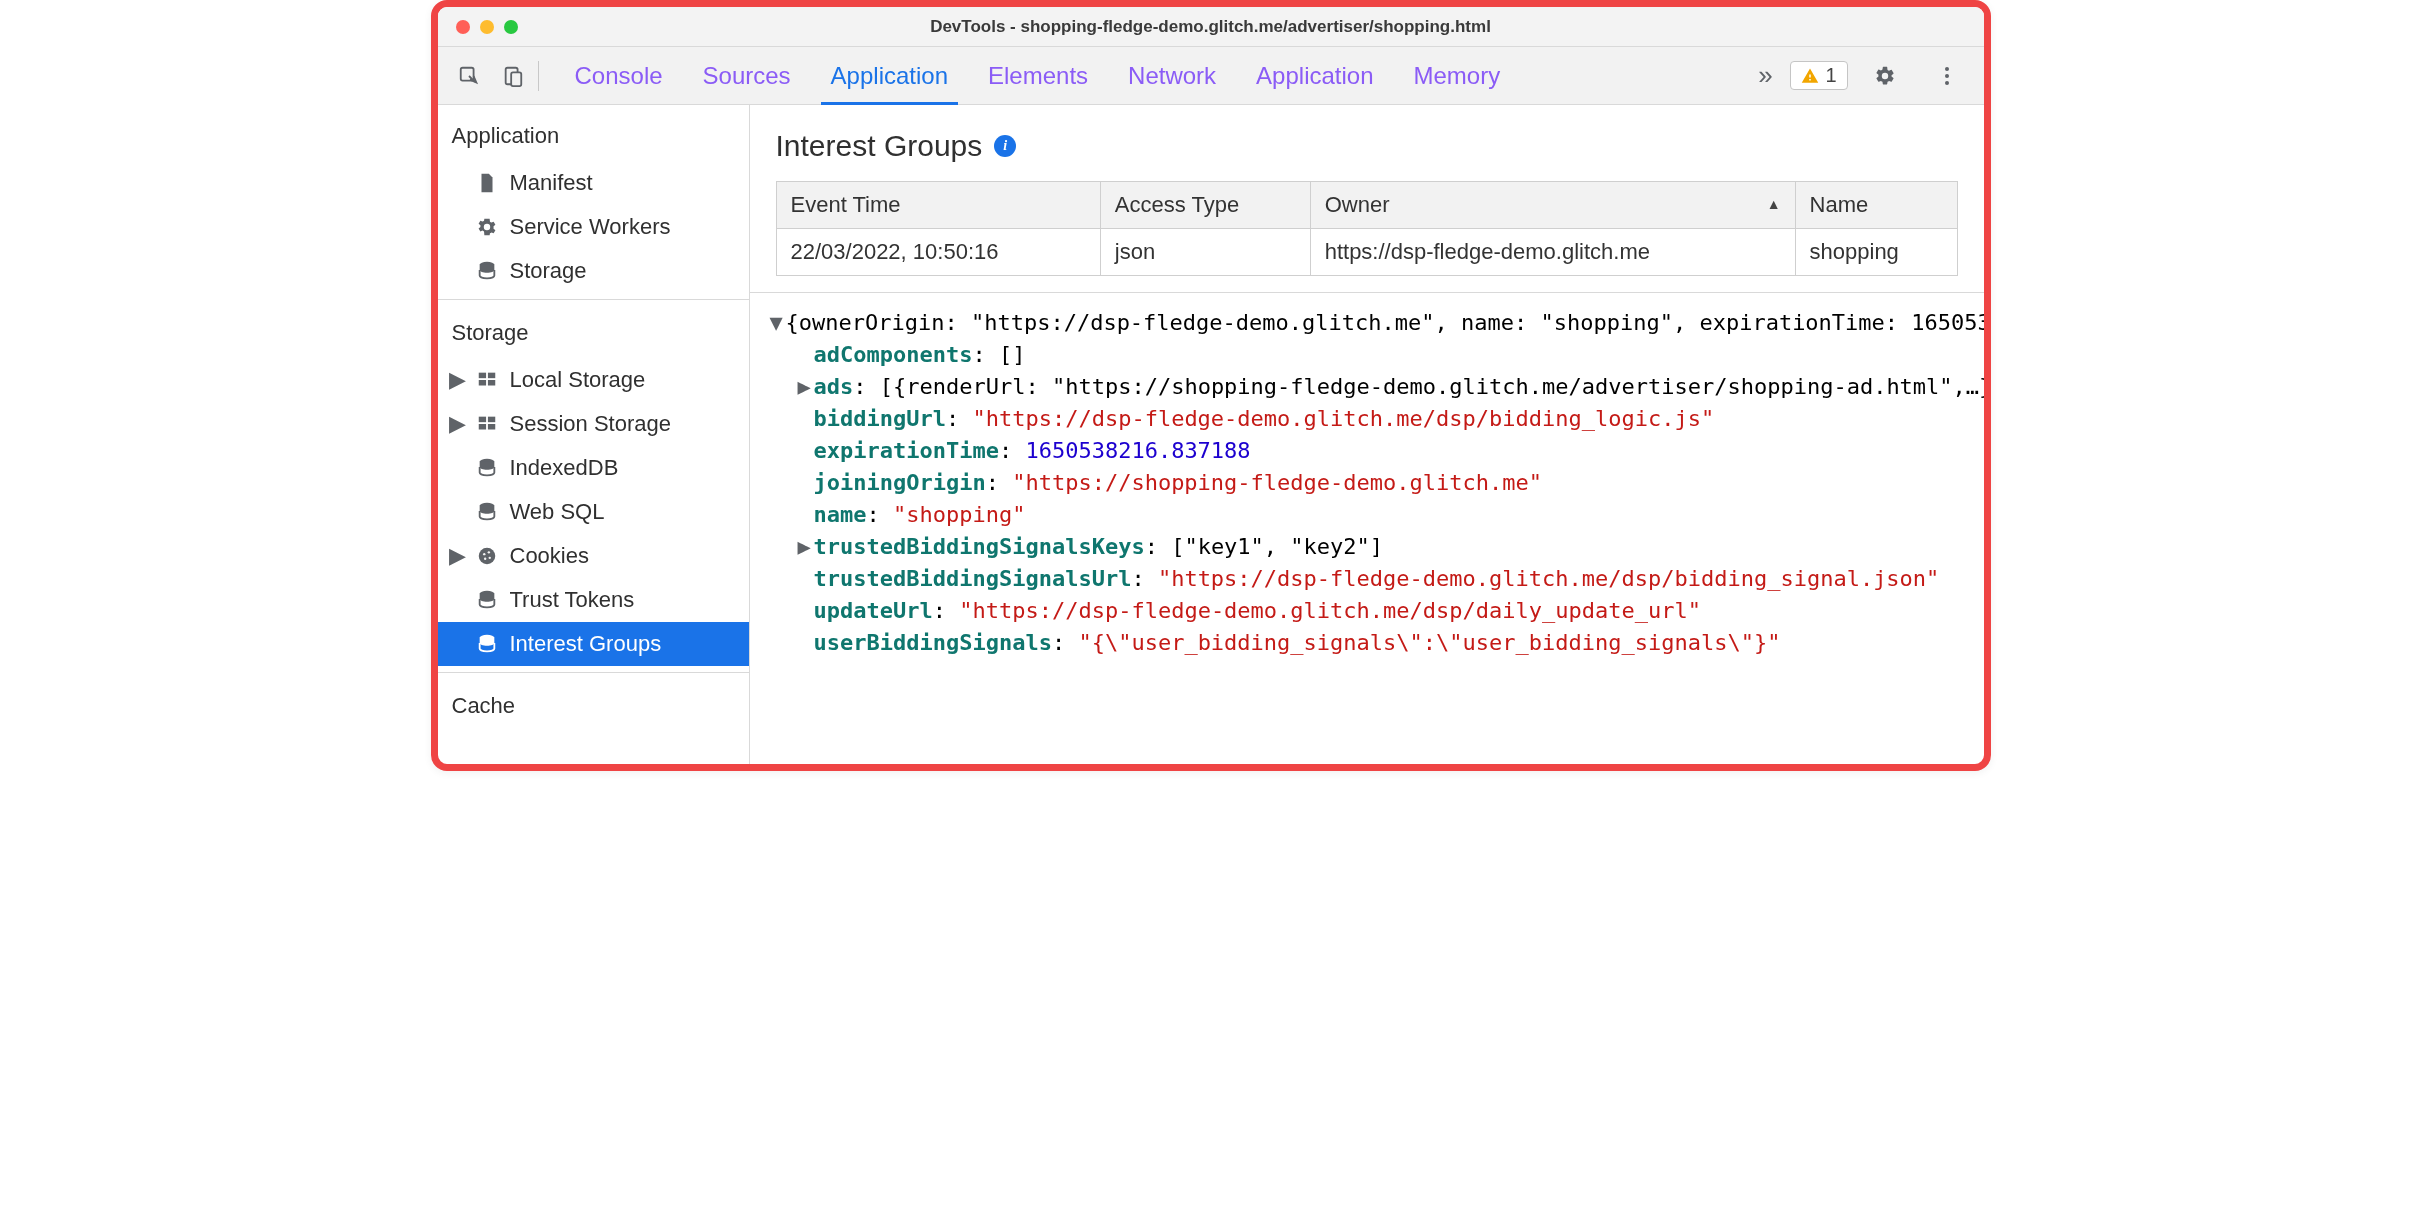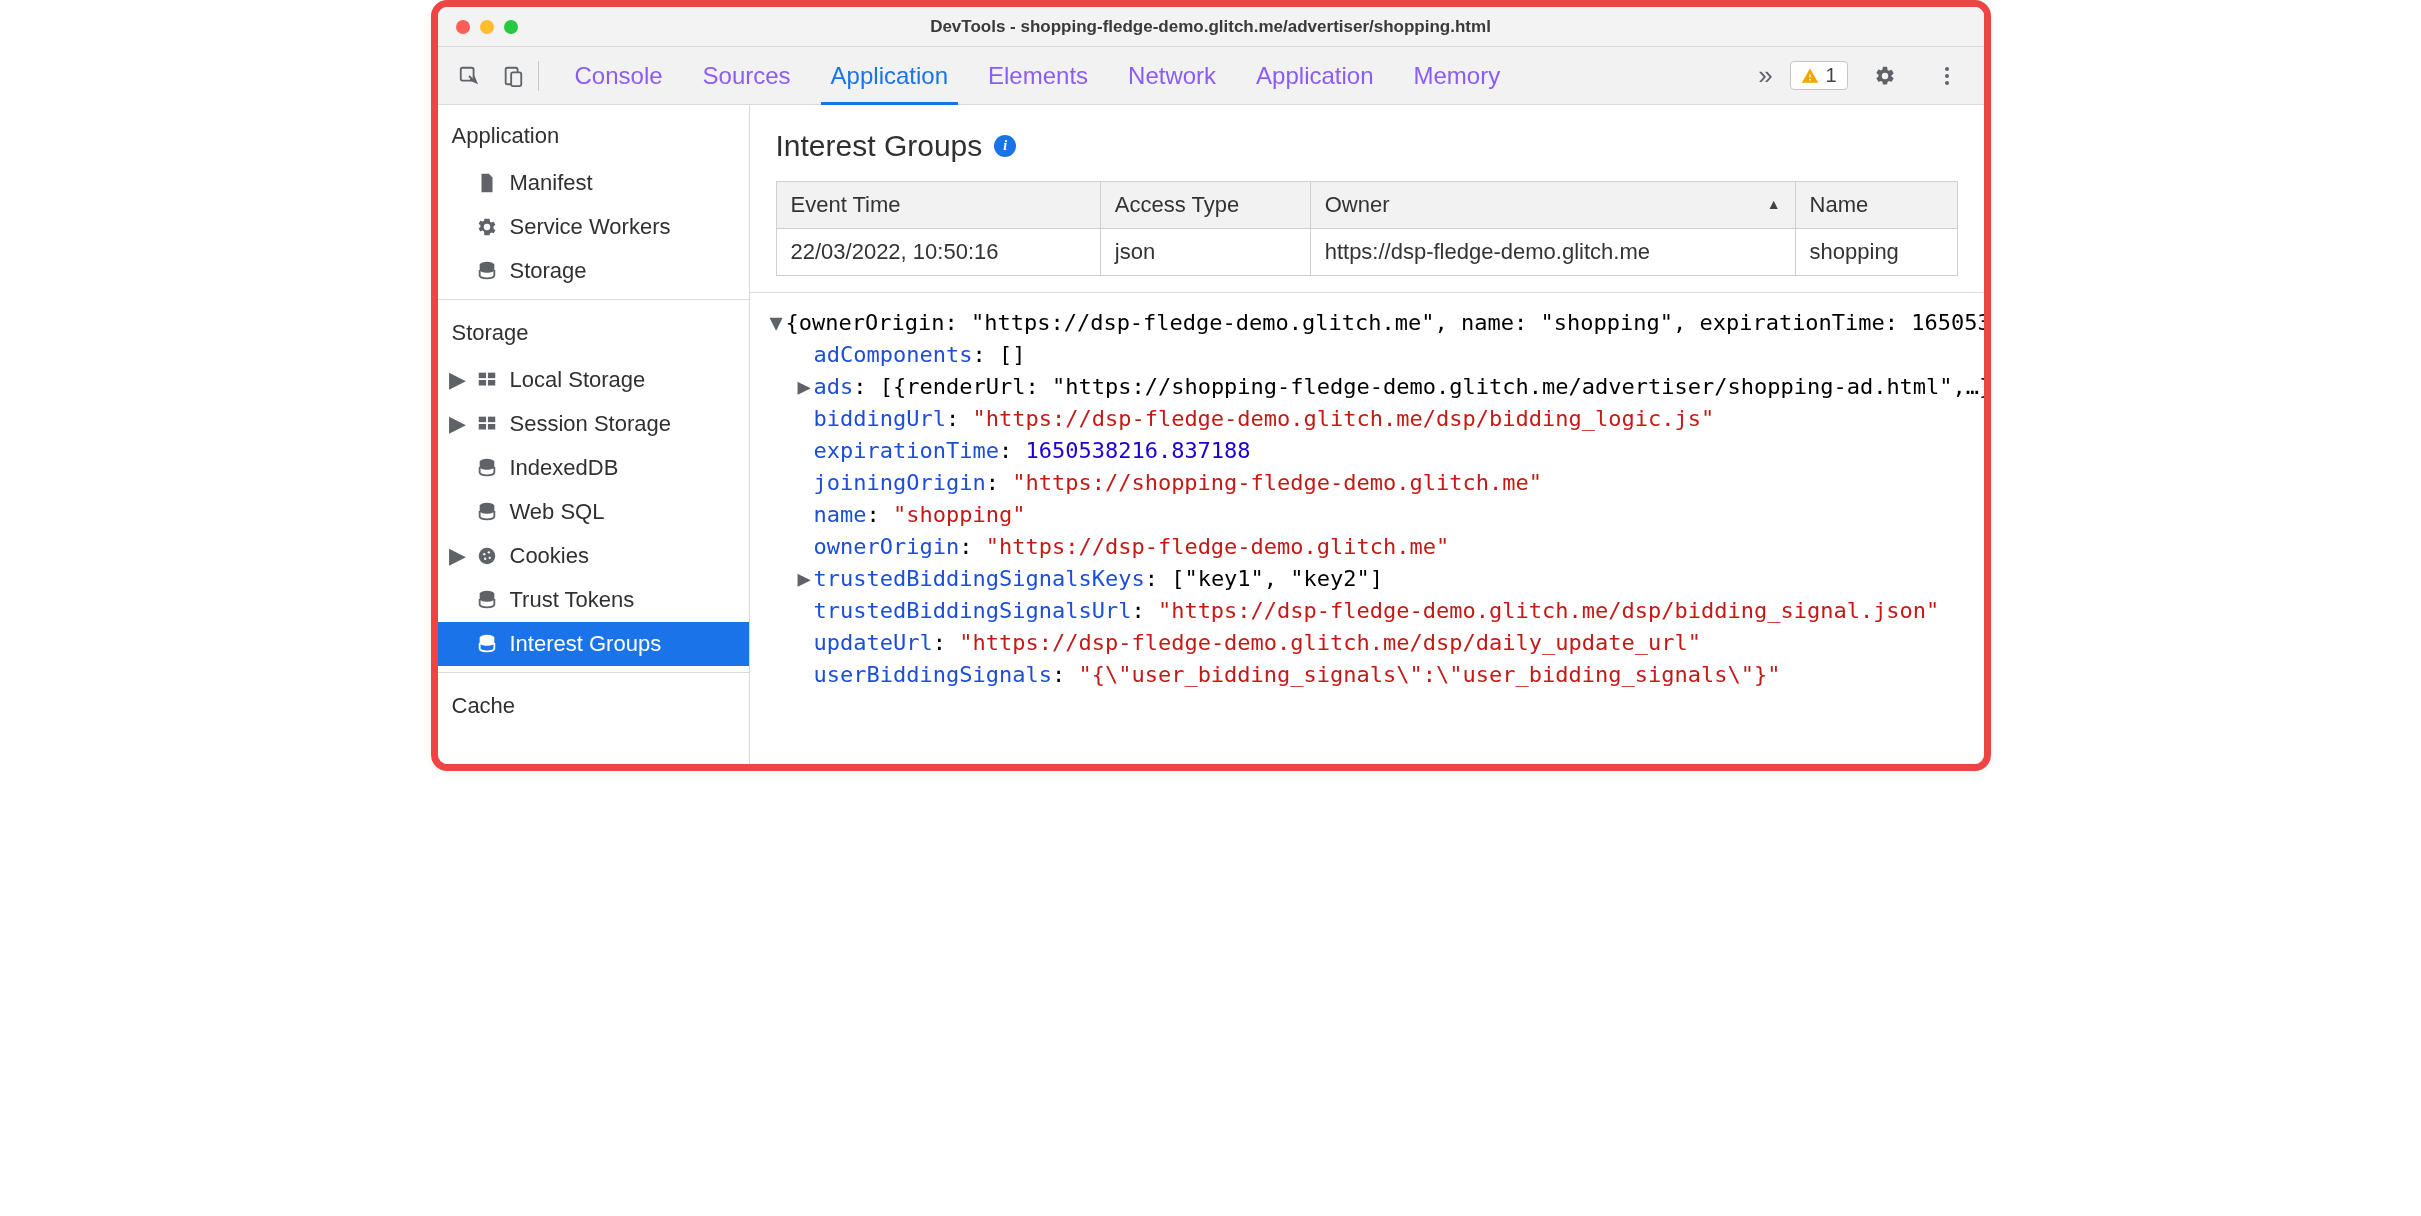--- a/index.html
+++ b/index.html
@@ -122,21 +122,21 @@
     font-size:22px; line-height:32px;
     padding:14px 0 0 8px;
     white-space:nowrap;
     overflow-x:hidden;
     border-top:1px solid #d9d9d9;
     margin-top:10px;
   }
   .objview .row{padding-left:28px;}
   .objview .row.l1{padding-left:56px;}
   .objview .caret{display:inline-block;width:16px;color:#5f6368;margin-left:-16px;}
-  .k{color:#1d4ed8;}
+  .k{color:#0f766e;font-weight:bold;}
   .str{color:#c41a16;}
   .num{color:#1c00cf;}
   .colon{color:#000;}
   .summary{color:#000;}
 </style>
 </head>
 <body>
 
 <div class="window">
 
@@ -331,21 +331,20 @@
         <div class="row l1"><span class="caret">▶</span><span class="k">ads</span><span class="colon">: </span><span class="summary">[{renderUrl: "https://shopping-fledge-demo.glitch.me/advertiser/shopping-ad.html",…}]</span></div>
 
         <div class="row l1"><span class="k">biddingUrl</span><span class="colon">: </span><span class="str">"https://dsp-fledge-demo.glitch.me/dsp/bidding_logic.js"</span></div>
 
         <div class="row l1"><span class="k">expirationTime</span><span class="colon">: </span><span class="num">1650538216.837188</span></div>
 
         <div class="row l1"><span class="k">joiningOrigin</span><span class="colon">: </span><span class="str">"https://shopping-fledge-demo.glitch.me"</span></div>
 
         <div class="row l1"><span class="k">name</span><span class="colon">: </span><span class="str">"shopping"</span></div>
 
-        <div class="row l1"><span class="k">ownerOrigin</span><span class="colon">: </span><span class="str">"https://dsp-fledge-demo.glitch.me"</span></div>
 
         <div class="row l1"><span class="caret">▶</span><span class="k">trustedBiddingSignalsKeys</span><span class="colon">: </span><span class="summary">["key1", "key2"]</span></div>
 
         <div class="row l1"><span class="k">trustedBiddingSignalsUrl</span><span class="colon">: </span><span class="str">"https://dsp-fledge-demo.glitch.me/dsp/bidding_signal.json"</span></div>
 
         <div class="row l1"><span class="k">updateUrl</span><span class="colon">: </span><span class="str">"https://dsp-fledge-demo.glitch.me/dsp/daily_update_url"</span></div>
 
         <div class="row l1"><span class="k">userBiddingSignals</span><span class="colon">: </span><span class="str">"{\"user_bidding_signals\":\"user_bidding_signals\"}"</span></div>
       </div>
     </div>

